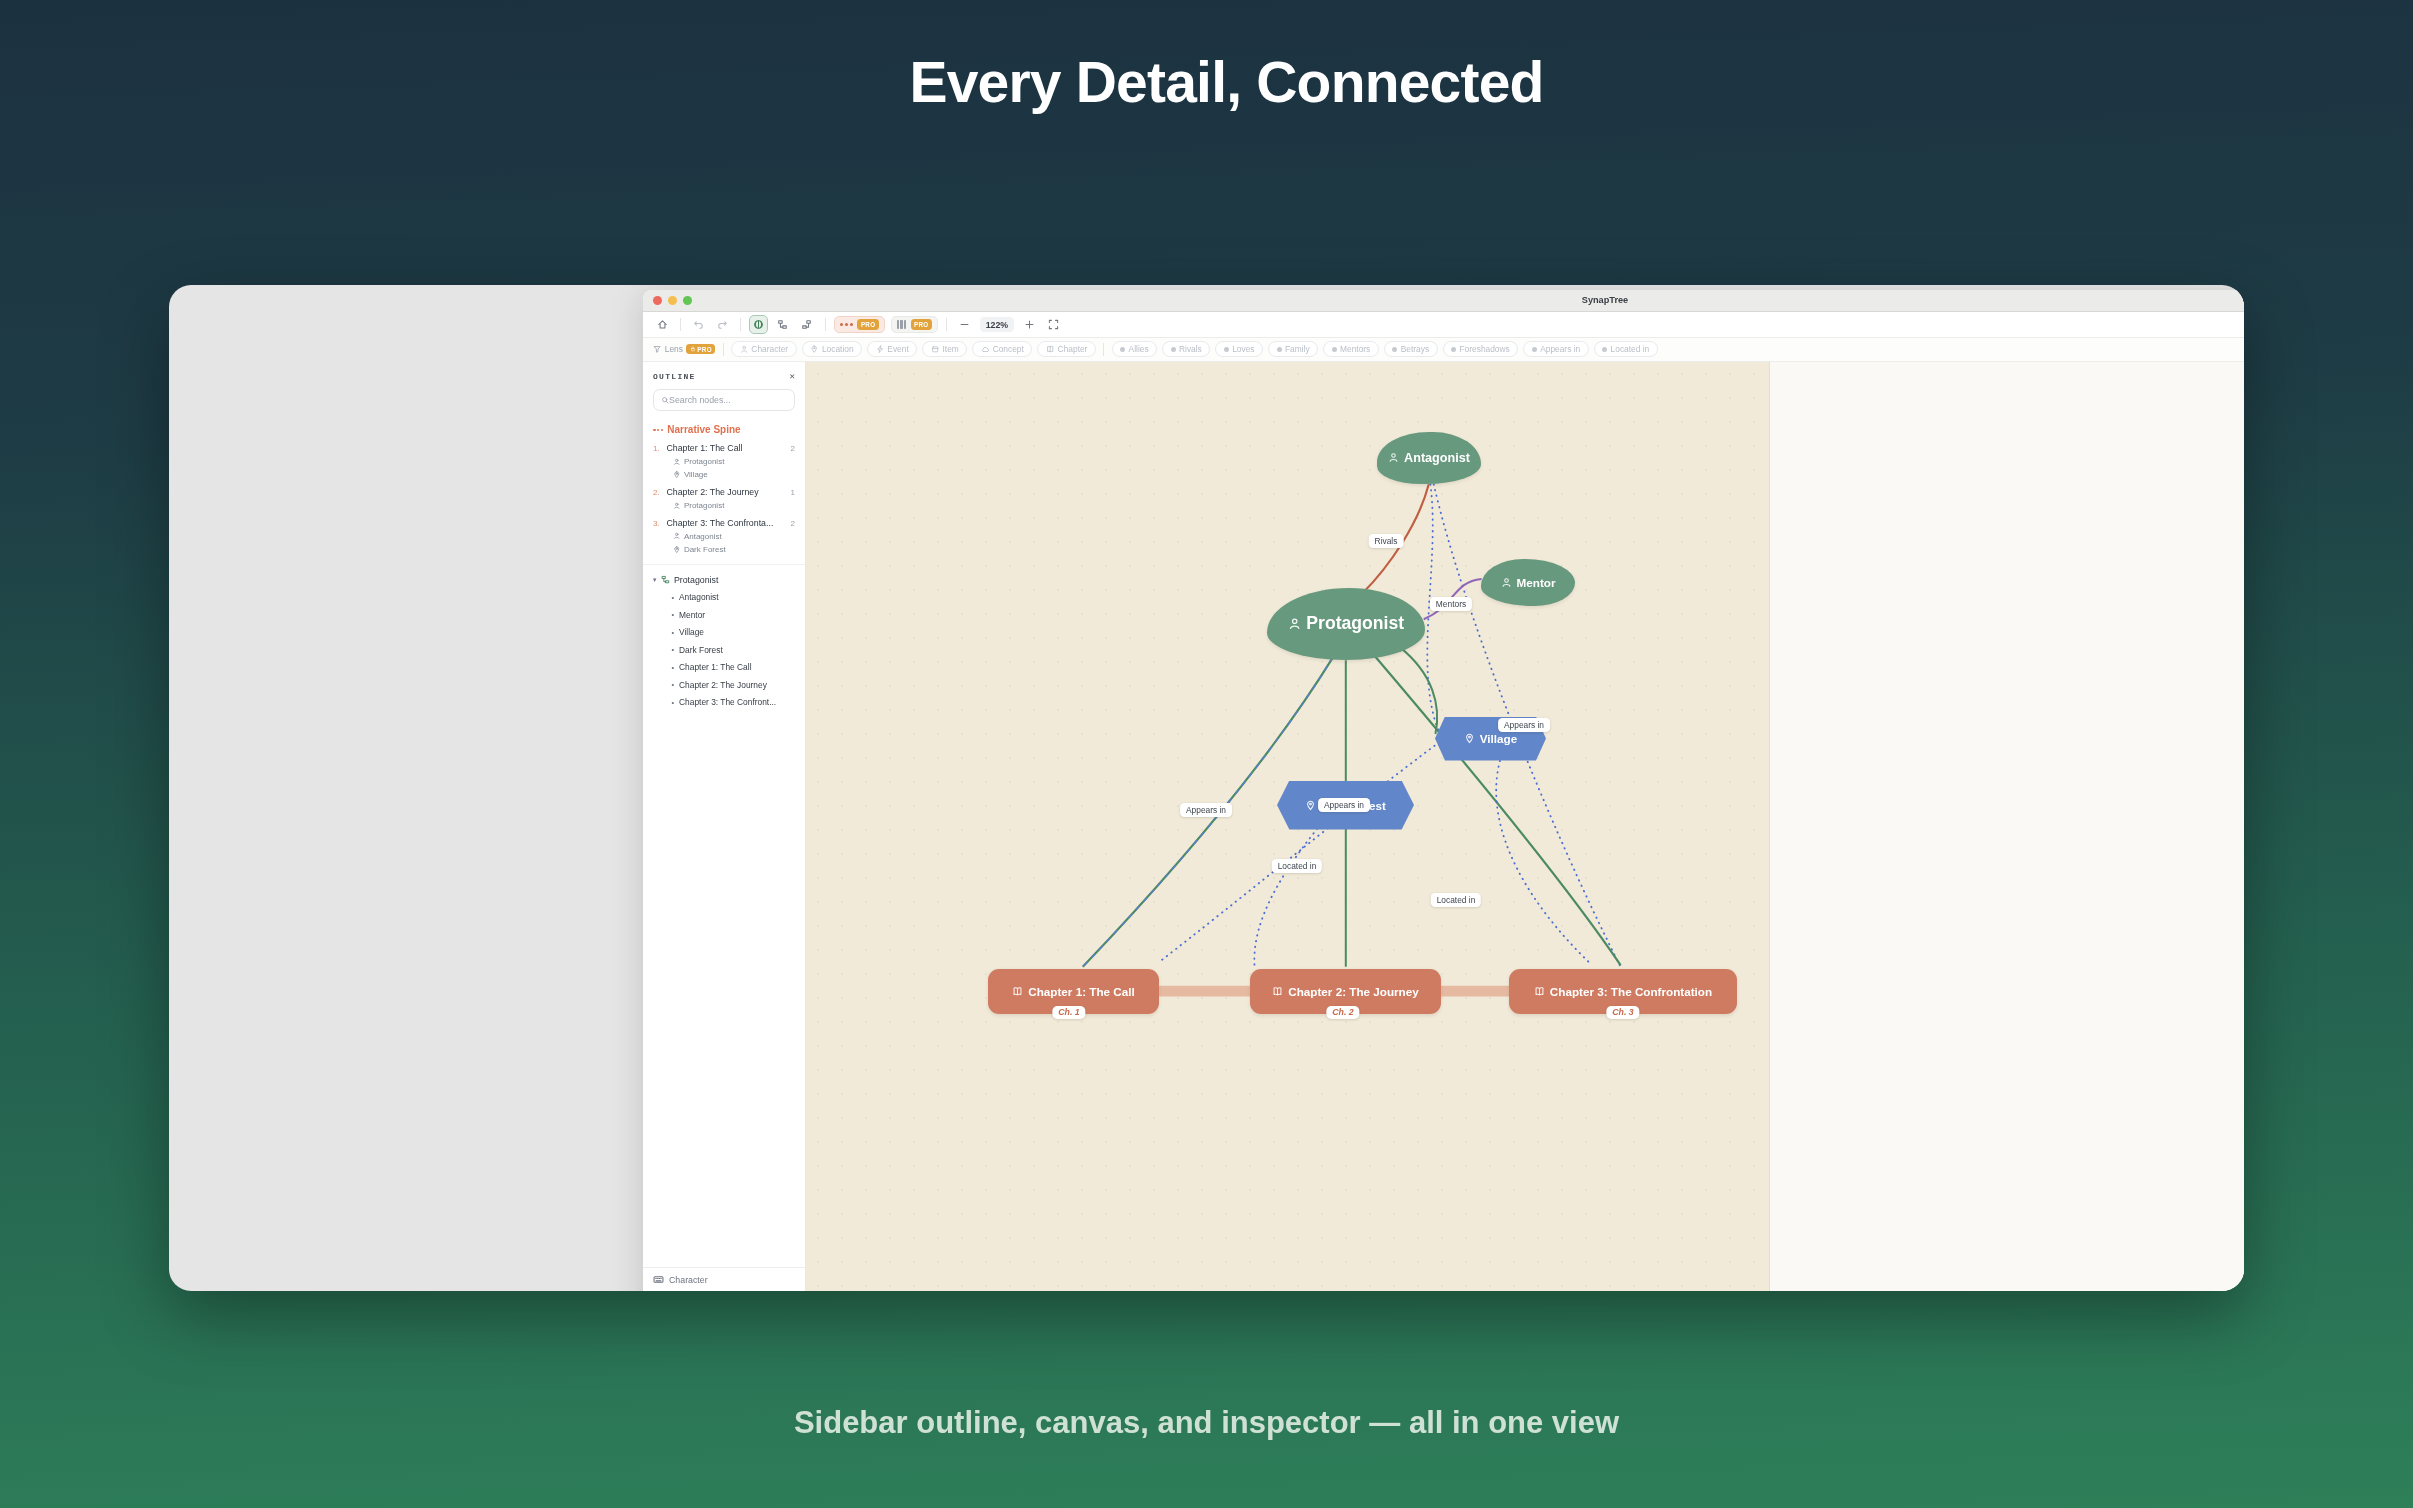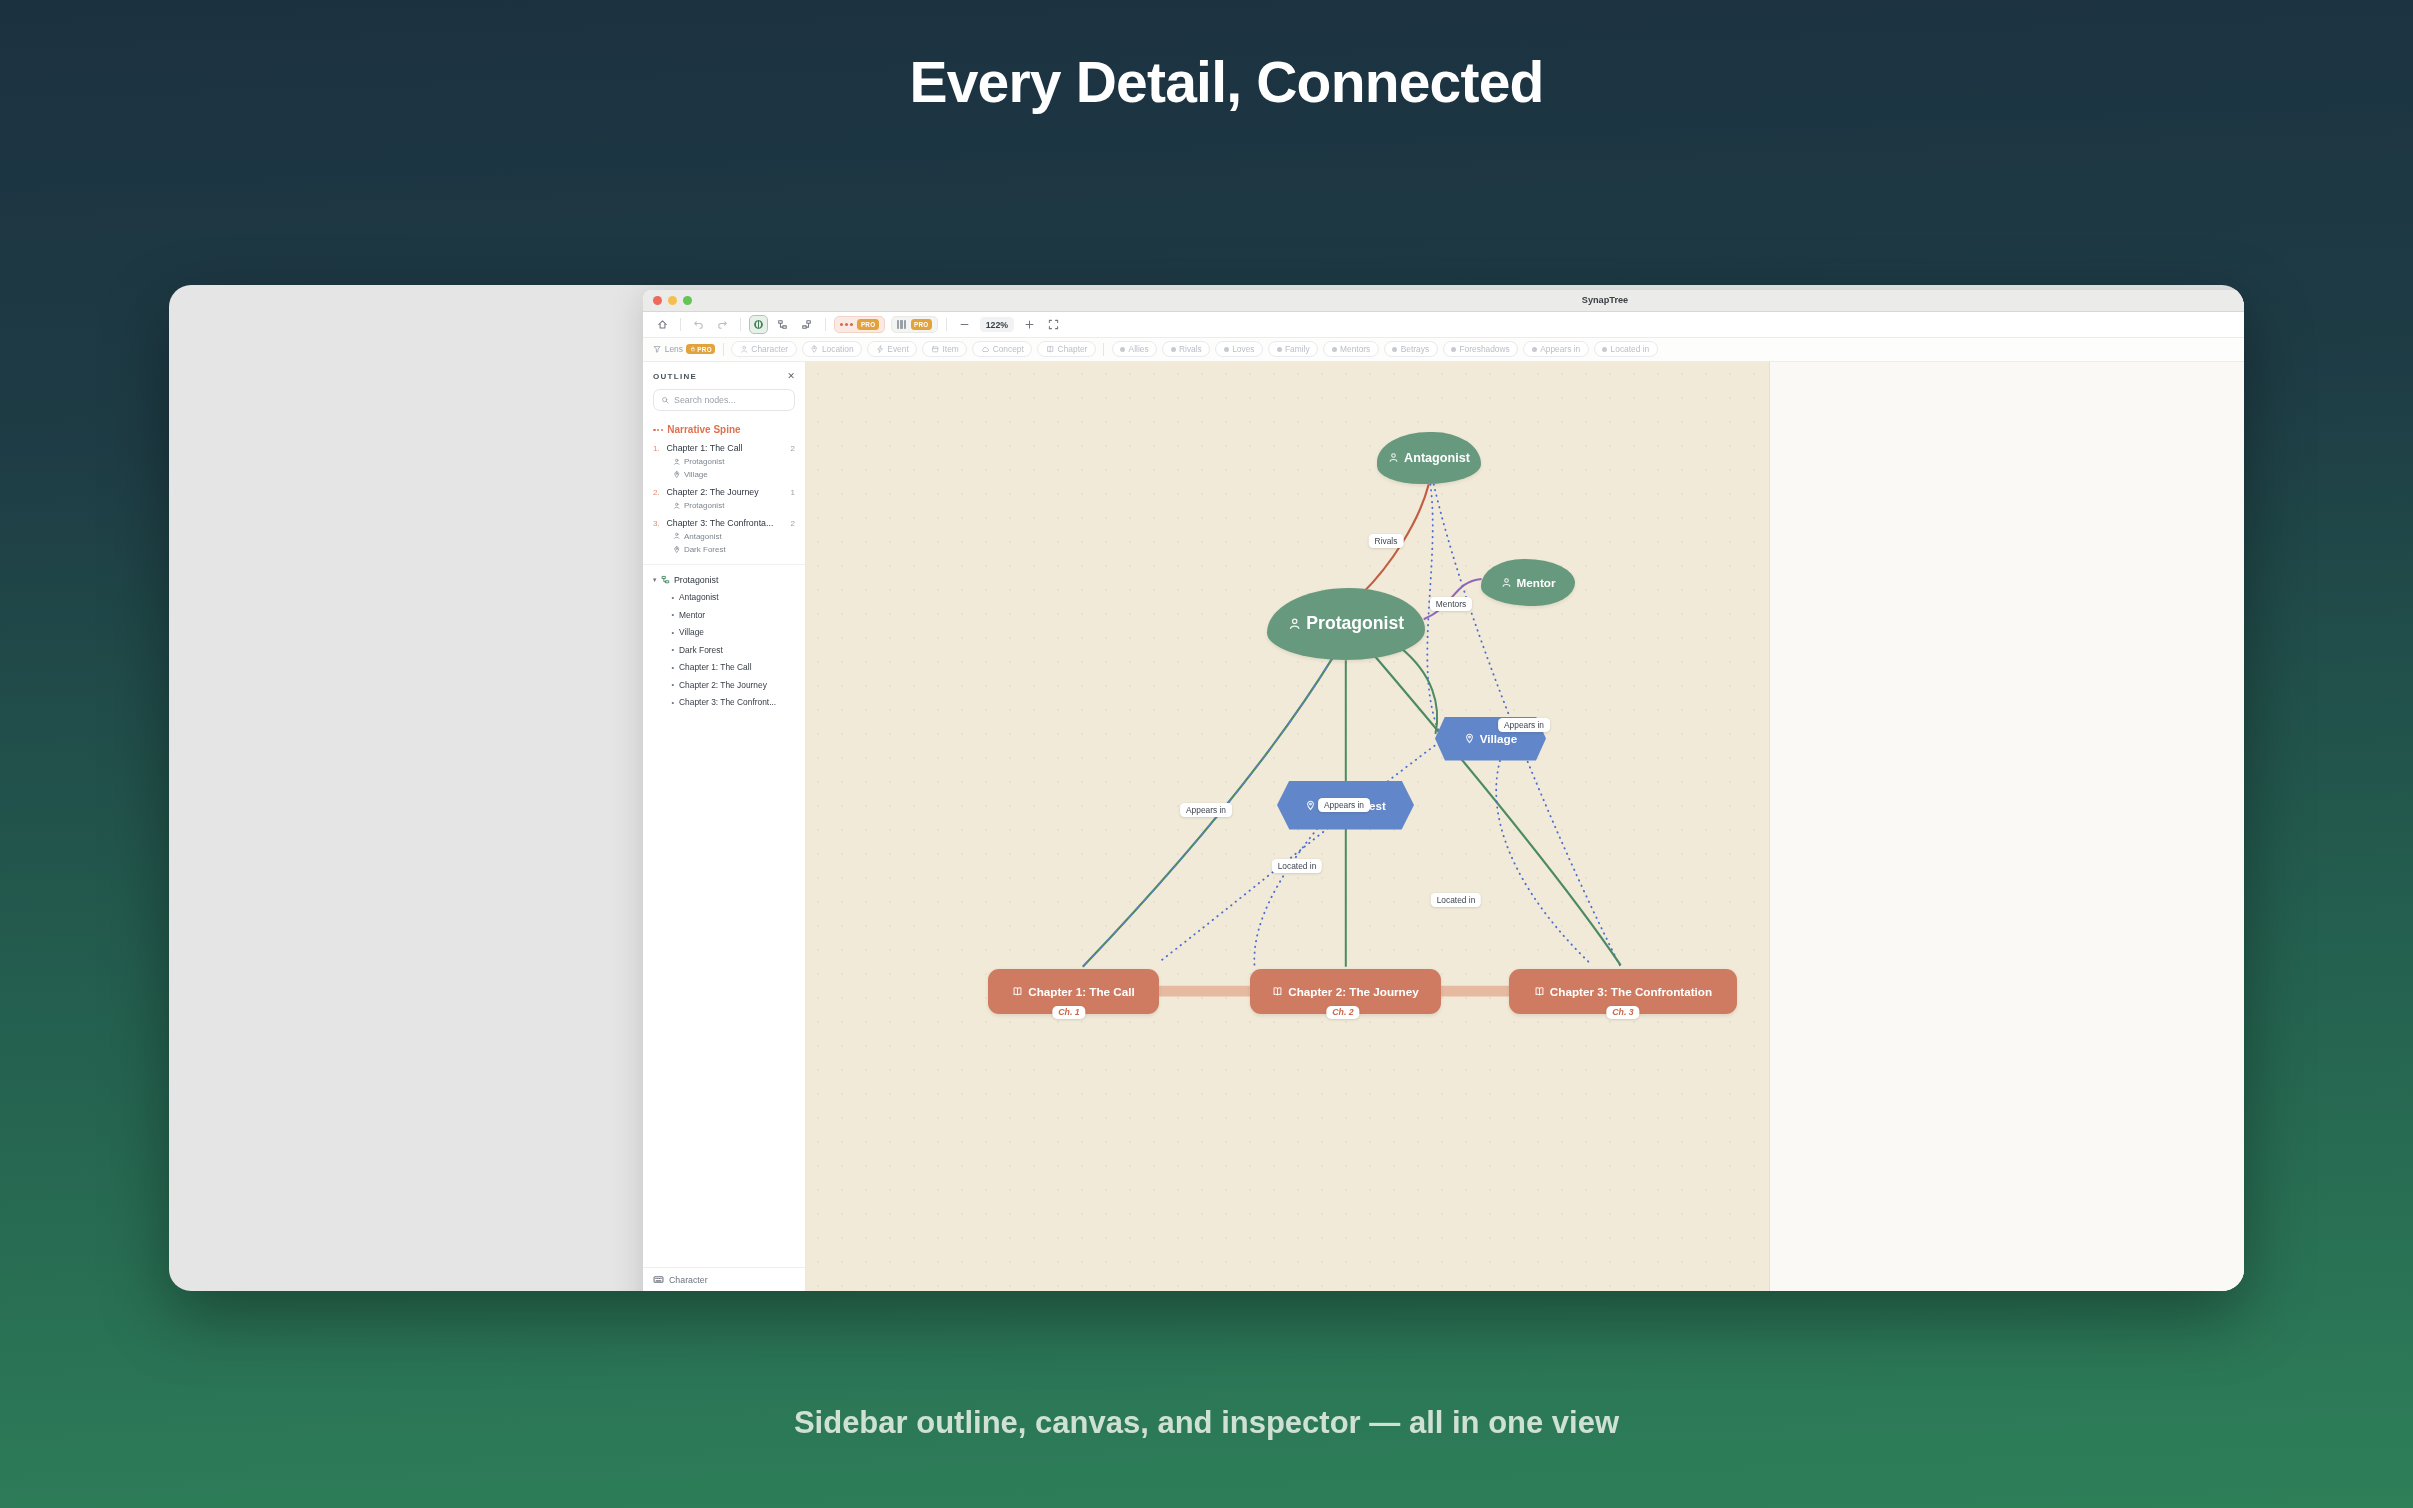--- a/index.html
+++ b/index.html
@@ -57,25 +57,25 @@
     display:flex; align-items:center; gap:5px; padding:0 10px; color:#b9bec7; }
   .lens { display:flex; align-items:center; gap:3.4px; color:#9aa0aa; font-size:8.4px; }
   .chip { display:flex; align-items:center; gap:3.4px; font-size:8.4px; color:#b9bec7;
     border:0.8px solid #e8eaed; border-radius:837px; padding:2.1px 7.5px; background:#fff; }
   .chip .dot { width:5px; height:5px; border-radius:50%; background:#c6cad1; }
   
   .main { display:flex; height:976px; }
   
   .sidebar { width:163px; flex:0 0 163px; background:#fff; border-right:0.8px solid #ebe8e1;
     position:relative; padding:10px 0 0 0; }
-  .sb-head { display:flex; align-items:center; justify-content:space-between; padding:0 10px; }
+  .sb-head { display:flex; align-items:center; justify-content:space-between; padding:0 10px;font-family:Liberation Mono, monospace; }
   .sb-title { font-size:8px; font-weight:700; letter-spacing:1.3px; color:#4a5158; }
   .sb-close { color:#565c64; font-size:9.2px; line-height:1; }
   .sb-search { margin:8.4px 10px 0; height:22px; border:0.8px solid #e2e4e8; border-radius:6.7px;
-    display:flex; align-items:center; gap:5px; padding:0 6.7px; color:#9aa1ab; }
+    display:flex; align-items:center; padding:0 6.7px; color:#9aa1ab; }
   .sb-search input { border:none; outline:none; width:101px; font-size:8.8px; color:#3a4049;
     font-family:"Liberation Sans",sans-serif; background:transparent; }
   .sb-search input::placeholder { color:#9aa1ab; }
   .sb-section { padding:10px 10px 0; border-top:0.8px solid #f0f1f2; margin-top:10px; }
   .spine-title { display:flex; align-items:center; gap:4.2px; color:#e0714e;
     font-size:10px; font-weight:700; }
   .spine-dots { display:flex; gap:1.3px; }
   .spine-dots i { width:2.5px; height:2.5px; border-radius:50%; background:#e0714e; }
   .s-item { display:flex; align-items:baseline; gap:5px; margin-top:7.5px; }
   .s-num { font-size:8px; color:#e08a6a; width:8.4px; }

